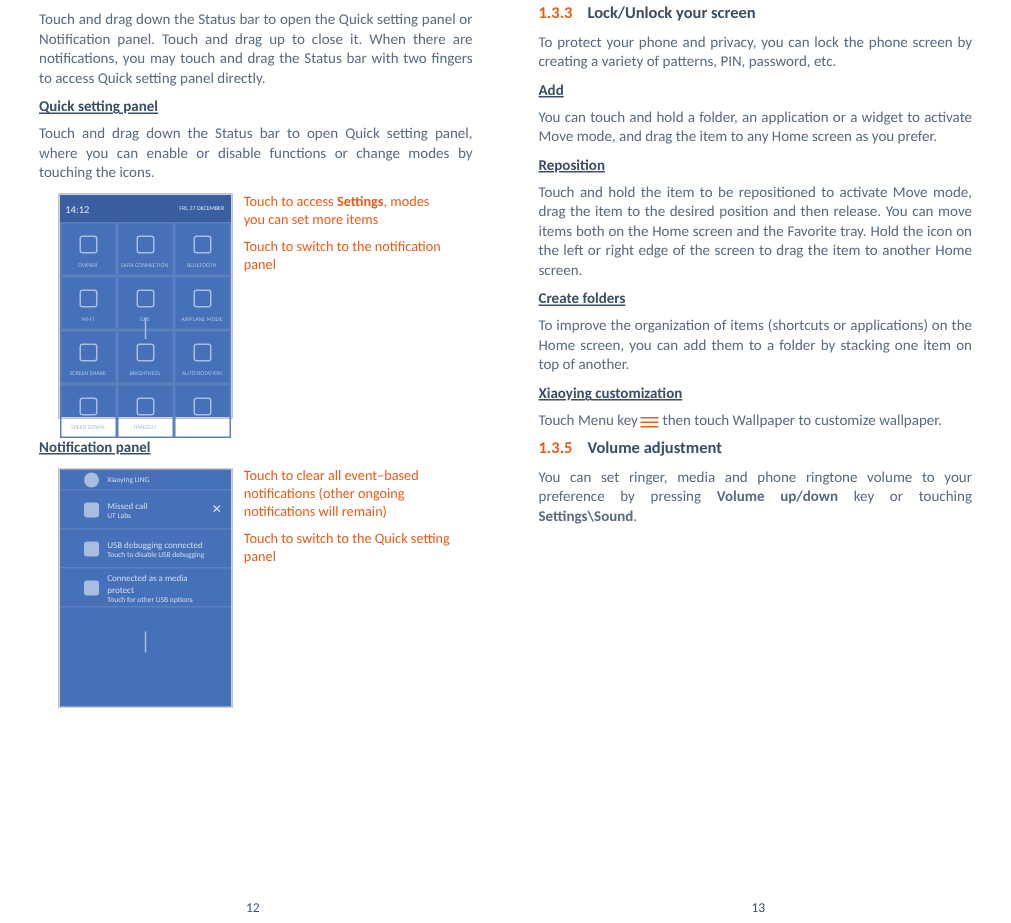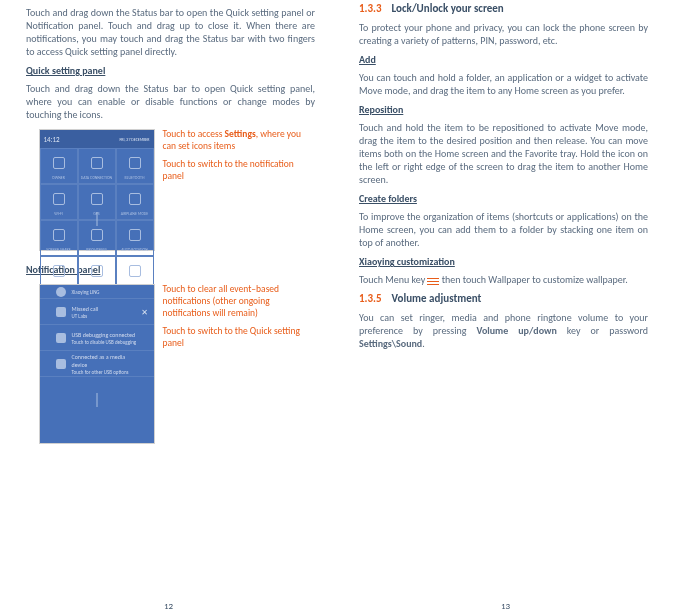--- a/index.html
+++ b/index.html
@@ -44,21 +44,21 @@
     justify-content: center;
     gap: 8px;
     margin: 8px 0 12px 0;
   }
   .phone {
     width: 116px;
     background: #4670b8;
     position: relative;
     border: 1px solid #d0d0d0;
   }
-  .phone.q { height: 122px; }
+  .phone.q { height: 150px; }
   .phone.n { height: 160px; }
   .statusbar {
     height: 18px;
     background: #3a5fa0;
     color: #d8e2f1;
     font-size: 7px;
     display: flex;
     align-items: center;
     padding: 0 4px;
     justify-content: space-between;
@@ -185,21 +185,21 @@
         <div>BRIGHTNESS</div>
         <div>AUTO ROTATION</div>
         <div>SPEED DOWN</div>
         <div>TIMEOUT</div>
         <div></div>
       </div>
       <div class="arrow-line q"></div>
     </div>
     <div class="callouts">
       <div class="callout">
-        <span>Touch to access </span><span class="bold">Settings</span><span>, where you can set icons items</span>
+        <span>Touch to access </span><span class="bold">Settings</span><span>, modes you can set more items</span>
       </div>
       <div class="callout">Touch to switch to the notification panel</div>
     </div>
   </div>
 
   <p class="section-underline">Notification panel</p>
 
   <div class="phone-block">
     <div class="phone n">
       <div class="clear-x">✕</div>
@@ -217,21 +217,21 @@
       <div class="notif-row">
         <div class="nicon"></div>
         <div style="flex:1;">
           <div class="notif-title">USB debugging connected</div>
           <div>Touch to disable USB debugging</div>
         </div>
       </div>
       <div class="notif-row">
         <div class="nicon"></div>
         <div style="flex:1;">
-          <div class="notif-title">Connected as a media device</div>
+          <div class="notif-title">Connected as a media protect</div>
           <div>Touch for other USB options</div>
         </div>
       </div>
       <div class="arrow-line n"></div>
     </div>
     <div class="callouts">
       <div class="callout">Touch to clear all event–based notifications (other ongoing notifications will remain)</div>
       <div class="callout">Touch to switch to the Quick setting panel</div>
     </div>
   </div>
@@ -257,17 +257,17 @@
 
   <p class="section-underline">Xiaoying customization</p>
   <p class="body-text">
     <span>Touch Menu key </span><span class="menu-icon"><span></span></span><span> then touch Wallpaper to customize wallpaper.</span>
   </p>
 
   <p class="h3">
     <span class="num">1.3.5</span><span class="title">Volume adjustment</span>
   </p>
   <p class="body-text">
-    <span>You can set ringer, media and phone ringtone volume to your preference by pressing </span><span class="bold">Volume up/down</span><span> key or password </span><span class="bold">Settings\Sound</span><span>.</span>
+    <span>You can set ringer, media and phone ringtone volume to your preference by pressing </span><span class="bold">Volume up/down</span><span> key or touching </span><span class="bold">Settings\Sound</span><span>.</span>
   </p>
 
   <div class="pagenum">13</div>
 </div>
 
 </body></html>

